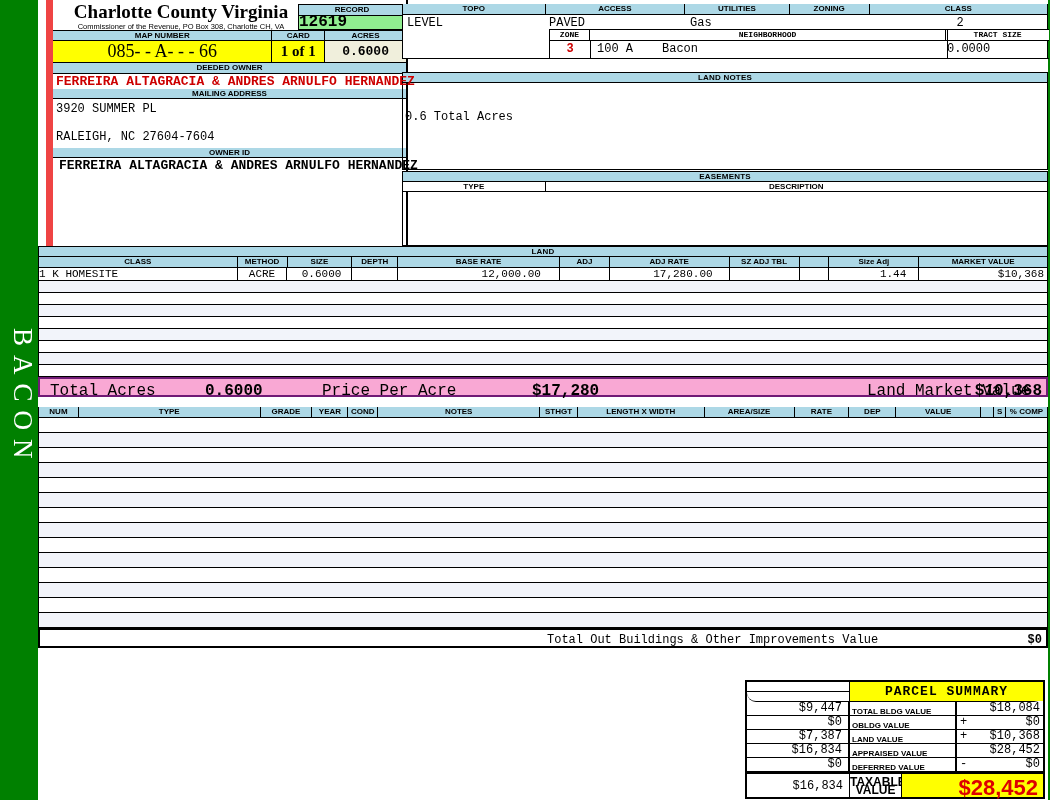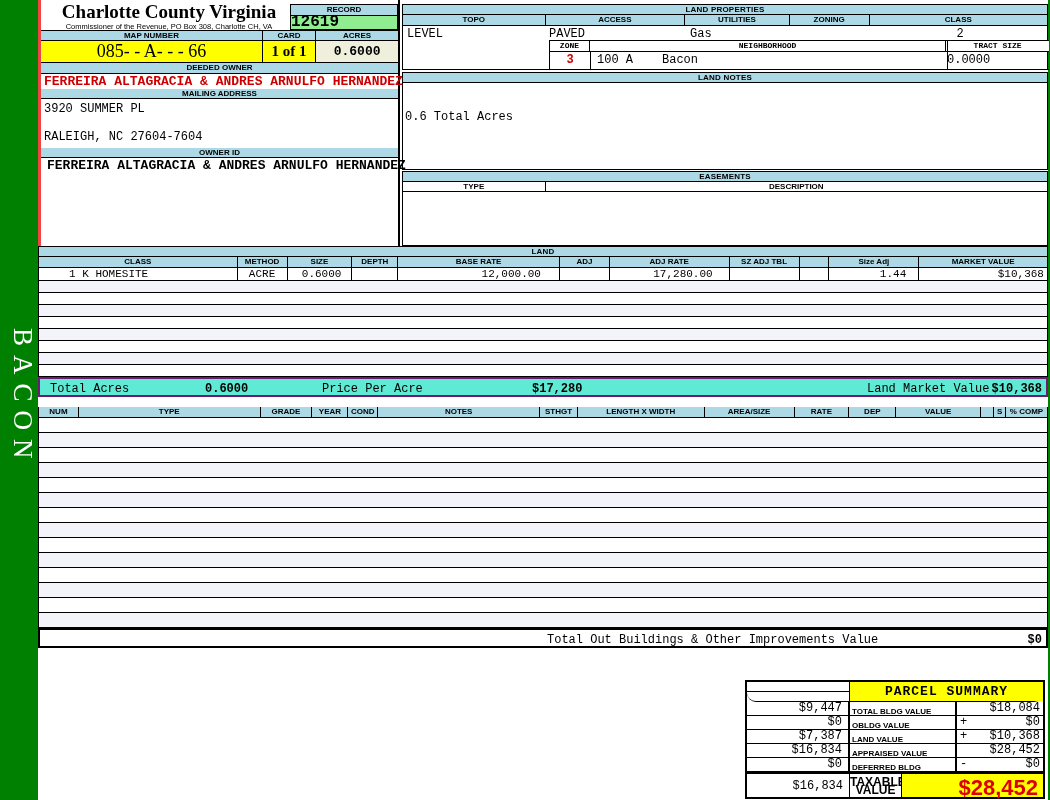--- a/index.html
+++ b/index.html
@@ -12,22 +12,22 @@
             font-family:"Liberation Serif", serif; font-size:27px; letter-spacing:9px; color:#fff; }
 
   
   .bar { background:#ADD8E6; border:1px solid #000; height:11px; font-size:8px; font-weight:bold;
          text-align:center; line-height:9px; letter-spacing:.2px; }
   .hrow { display:flex; background:#ADD8E6; border:1px solid #000; border-top:none; height:11px; }
   .hc { border-right:1px solid #000; font-size:8px; font-weight:bold; text-align:center; line-height:9px; }
   .hc:last-child { border-right:none; }
 
   
-  .lblock { position:absolute; left:0; top:0; width:362px; height:246px;
-            border-left:3px solid #ef4444; border-right:2px solid #000; }
+  .lblock { position:absolute; left:8px; top:0; width:362px; height:246px;
+            border-left:7px solid #ef4444; border-right:2px solid #000; }
   .title-row { position:relative; height:30px; }
   .county-title { position:absolute; left:0; top:1px; width:256px; text-align:center;
                   font-family:"Liberation Serif",serif; font-size:19px; font-weight:600; }
   .county-sub { position:absolute; left:0; top:22px; width:256px; text-align:center; font-size:7.5px; }
   .record-box { position:absolute; right:0; top:4px; width:108px; }
   .record-hdr { height:12px; background:#ADD8E6; border:1px solid #000; font-size:8px; font-weight:bold;
                 text-align:center; line-height:10px; }
   .record-val { height:14px; background:#90EE90; border:1px solid #000; border-top:none; text-align:left;
                 font-size:16px; font-weight:bold; line-height:12px; }
   .map-hrow { display:flex; height:11px; background:#ADD8E6; border-top:1px solid #000; border-bottom:1px solid #000; }
@@ -68,22 +68,22 @@
   .ease-body { height:54px; border:1px solid #000; border-top:none; }
 
   
   .land { position:absolute; left:0; top:246px; width:1010px; }
   .drow { display:flex; height:13px; border-bottom:1px solid #000; border-left:1px solid #000; border-right:1px solid #000;
           font-size:11px; line-height:12px; }
   .drow > div { border-right:1px solid #000; } .drow > div:last-child { border-right:none; }
   .empty-wrap { border-left:1px solid #000; border-right:1px solid #000; }
   .empty-row { border-bottom:1px solid #000; background:#fff; }
   .empty-row.stripe { background:#F2F4FA; }
-  .totals { position:relative; height:20px; border:2px solid #701a75; border-top-width:2px; background:#5eead4;
-            font-size:12px; }
+  .totals { position:relative; height:20px; border:2px solid #701a75; border-top-width:2px; background:#f9a8d4;
+            font-size:16px; }
   .totals span { position:absolute; top:3px; }
   .b { font-weight:bold; }
 
   
   .ob { position:absolute; left:0; top:407px; width:1010px; }
   .ob-total { position:relative; height:20px; border:2px solid #000; background:#fff; font-size:12px; }
   .ob-total span { position:absolute; top:3px; }
 
   
   .summary { position:absolute; left:707px; top:680px; width:300px; border:2px solid #000; background:#fff; }
@@ -138,21 +138,20 @@
     <div class="sec-hdr" style="height:10px">MAILING ADDRESS</div>
     <div class="mail-box">
       <div class="mail-l1 m">3920 SUMMER PL</div>
       <div class="mail-l2 m">RALEIGH, NC 27604-7604</div>
     </div>
     <div class="sec-hdr" style="height:10px">OWNER ID</div>
     <div class="ownerid-val m">FERREIRA ALTAGRACIA &amp; ANDRES ARNULFO HERNANDEZ</div>
   </div>
 
   <div class="lp">
-    <div class="bar">LAND PROPERTIES</div>
     <div class="hrow">
       <div class="hc" style="width:143px">TOPO</div>
       <div class="hc" style="width:140px">ACCESS</div>
       <div class="hc" style="width:105px">UTILITIES</div>
       <div class="hc" style="width:80px">ZONING</div>
       <div class="hc" style="width:178px">CLASS</div>
     </div>
     <div class="lp-body m">
       <span class="lp-val" style="left:4px">LEVEL</span>
       <span class="lp-val" style="left:146px">PAVED</span>
@@ -202,21 +201,21 @@
       <div class="hc" style="width:46px">DEPTH</div>
       <div class="hc" style="width:162px">BASE RATE</div>
       <div class="hc" style="width:50px">ADJ</div>
       <div class="hc" style="width:120px">ADJ RATE</div>
       <div class="hc" style="width:70px">SZ ADJ TBL</div>
       <div class="hc" style="width:30px"></div>
       <div class="hc" style="width:90px">Size Adj</div>
       <div class="hc" style="width:128px">MARKET VALUE</div>
     </div>
     <div class="drow m">
-      <div style="width:199px;padding-left:30px">1 K HOMESITE</div>
+      <div style="width:199px;padding-left:0">1 K HOMESITE</div>
       <div style="width:50px;text-align:center">ACRE</div>
       <div style="width:65px;text-align:right;padding-right:10px">0.6000</div>
       <div style="width:46px"></div>
       <div style="width:162px;text-align:right;padding-right:18px">12,000.00</div>
       <div style="width:50px"></div>
       <div style="width:120px;text-align:right;padding-right:16px">17,280.00</div>
       <div style="width:70px"></div>
       <div style="width:30px"></div>
       <div style="width:90px;text-align:right;padding-right:12px">1.44</div>
       <div style="width:128px;text-align:right;padding-right:3px">$10,368</div>
@@ -316,21 +315,21 @@
     <div class="s-row">
       <div class="s-left m">$16,834</div>
       <div class="s-label">APPRAISED VALUE</div>
       <div class="s-right m">
         <span></span>
         <span>$28,452</span>
       </div>
     </div>
     <div class="s-row">
       <div class="s-left m">$0</div>
-      <div class="s-label">DEFERRED BLDG</div>
+      <div class="s-label">DEFERRED VALUE</div>
       <div class="s-right m">
         <span>-</span>
         <span>$0</span>
       </div>
     </div>
     <div class="s-tax">
       <div class="s-taxleft m">$16,834</div>
       <div class="s-taxlabel">
         <div>TAXABLE</div>
         <div>VALUE</div>

